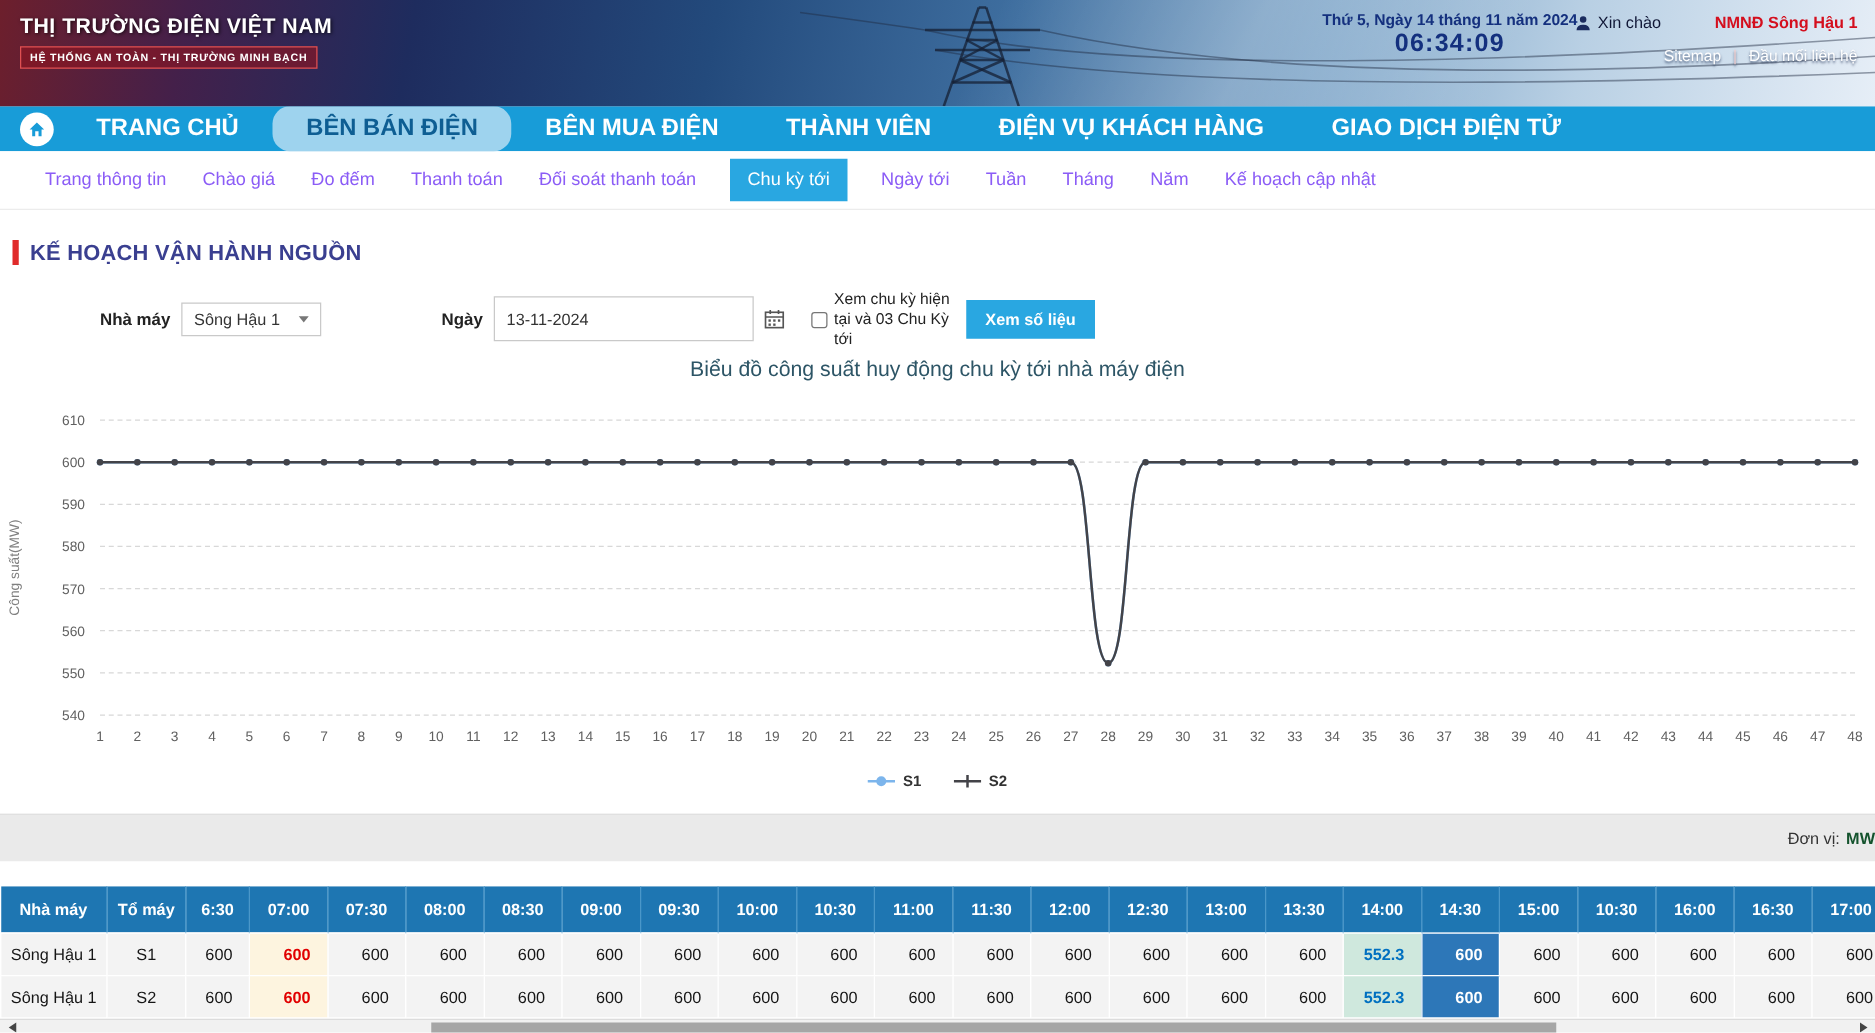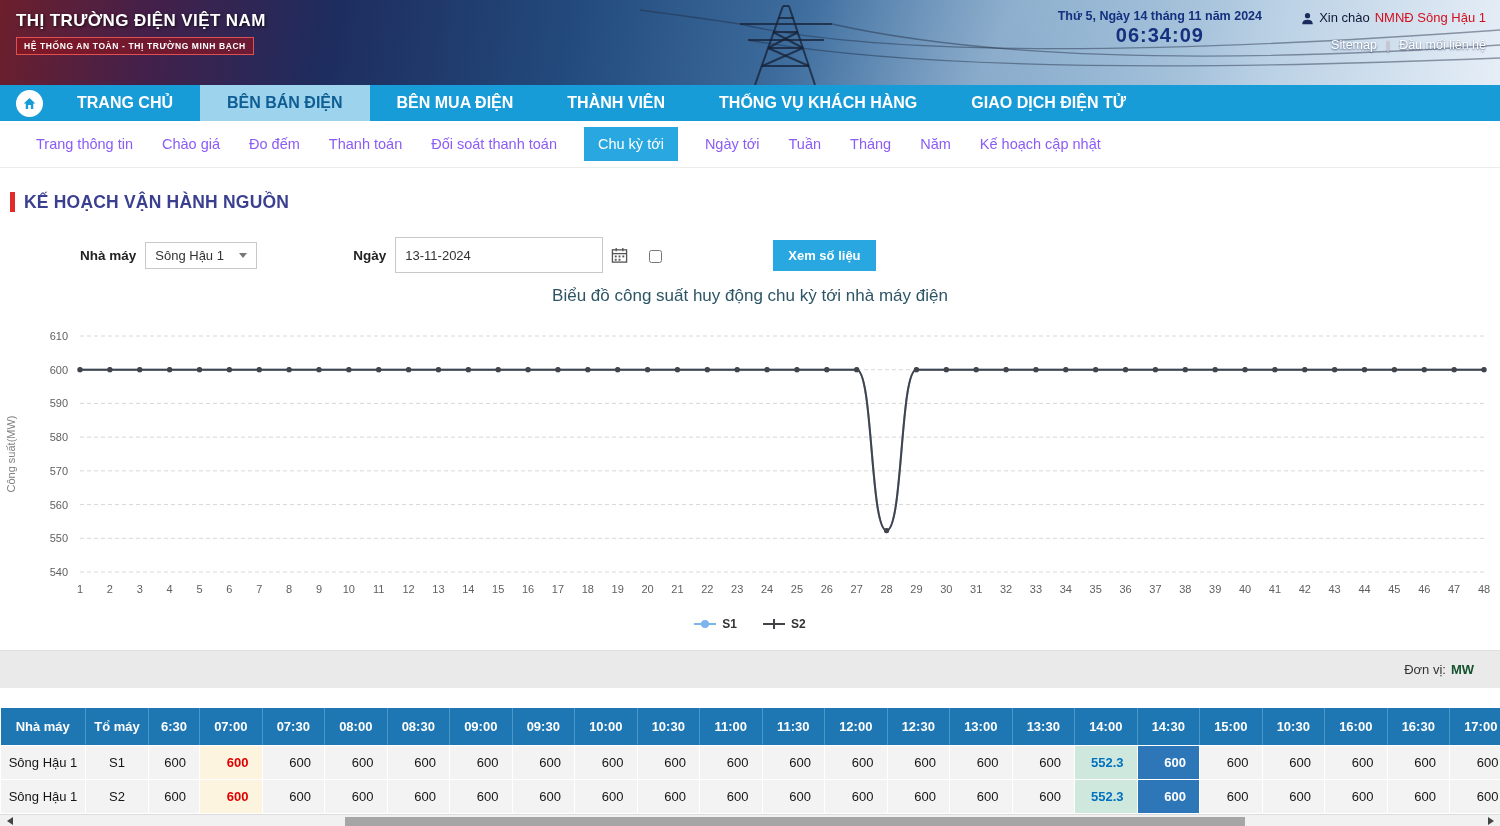--- a/index.html
+++ b/index.html
@@ -17,33 +17,33 @@
   .logo-title { color:#fff; font-size:17px; font-weight:bold; letter-spacing:.4px;
     text-shadow:1px 1px 3px rgba(0,0,0,.7); }
   .logo-sub { display:inline-block; margin-top:6px; color:#fff; font-size:8.5px; font-weight:bold;
     letter-spacing:.6px; padding:3px 7px; background:rgba(140,22,34,.65);
     border:1px solid rgba(240,90,90,.85); }
   .date-clock { position:absolute; right:238px; top:9px; text-align:center; z-index:2; }
   .date-text { color:#14307e; font-size:12.5px; font-weight:bold; }
   .clock { color:#14307e; font-size:20px; font-weight:bold; letter-spacing:1px; margin-top:1px; }
   .user-block { position:absolute; right:14px; top:10px; text-align:right; z-index:2; }
   .greeting { font-size:13px; color:#101736; display:flex; align-items:flex-end; gap:5px; justify-content:flex-end; }
-  .user-name { color:#d40f1e; font-weight:normal; }
+  .user-name { color:#d40f1e; font-weight:bold;margin-left:38px; }
   .links { margin-top:13px; font-size:12.5px; color:#fff; text-shadow:0 1px 2px rgba(0,20,60,.65); }
   .links a { color:#fff; text-decoration:none; cursor:pointer; }
   .links .sep { margin:0 6px; color:#f0d0d0; }
 
   
   .main-nav { height:36px; background:#189cd8; display:flex; align-items:stretch; padding-left:8px; }
   .home-btn { width:42px; display:flex; align-items:center; justify-content:center; cursor:pointer; }
   .home-circle { width:27px; height:27px; border-radius:50%; background:#fff; display:flex;
     align-items:center; justify-content:center; }
-  .nav-item { display:flex; align-items:center; padding:0 27px; color:#fff; font-size:16px;
+  .nav-item { display:flex; align-items:center; padding:0 27px; color:#fff; font-size:19px;
     font-weight:bold; cursor:pointer; white-space:nowrap; }
-  .nav-item.active { background:#9ed3ee; color:#0e5e93; }
+  .nav-item.active { background:#9ed3ee; color:#0e5e93;border-radius:14px; }
 
   
   .subnav { height:47px; background:#fff; display:flex; align-items:center; padding-left:34px;
     gap:25px; border-bottom:1px solid #ececec; }
   .subnav-item { font-size:14.5px; color:#8b5cf6; cursor:pointer; padding:9px 2px; white-space:nowrap; }
   .subnav-item.active { background:#29a7e1; color:#fff; padding:9px 14px; }
 
   
   .page-title-row { margin:22px 0 0 10px; display:flex; align-items:center; height:24px; }
   .red-bar { width:5px; height:20px; background:#e02b2b; margin-right:9px; }
@@ -71,21 +71,21 @@
   .chart-block { margin-top:14px; }
   .chart-title { text-align:center; font-size:17px; color:#2d5566; height:26px; }
   .legend { display:flex; justify-content:center; align-items:center; gap:26px; height:24px; }
   .legend-item { display:flex; align-items:center; gap:6px; font-size:12px; font-weight:bold;
     color:#333; cursor:pointer; }
   .tick { font-size:11px; fill:#606060; font-family:"Liberation Sans",sans-serif; }
   .axis-label { font-size:11px; fill:#808080; font-family:"Liberation Sans",sans-serif; }
 
   
   .unit-band { margin-top:14px; height:38px; background:#eaeaea; border-top:1px solid #e0e0e0;
-    display:flex; align-items:center; justify-content:flex-end; padding-right:26px; font-size:13px;
+    display:flex; align-items:center; justify-content:flex-end; padding-right:0; font-size:13px;
     color:#333; gap:5px; }
   .unit-band b { color:#14532d; }
 
   
   .table-wrap { margin-top:20px; width:1500px; overflow:hidden; }
   table { border-collapse:collapse; table-layout:fixed; width:1512px; }
   th { background:#1e76b2; color:#fff; font-size:13px; font-weight:bold; height:37px;
     border-right:1px solid #4a97c9; border-bottom:1px solid #fff; text-align:center; }
   td { background:#f3f3f3; color:#151515; font-size:13px; height:34px; border:1px solid #fff;
     text-align:right; padding-right:13px; }
@@ -169,21 +169,21 @@
       <svg width="15" height="15" viewBox="0 0 18 18">
         <path d="M2 9 L9 2.5 L16 9 L13.5 9 L13.5 15.5 L10.6 15.5 L10.6 10.8 L7.4 10.8 L7.4 15.5 L4.5 15.5 L4.5 9 Z" fill="#189cd8"></path>
       </svg>
     </span>
   </div>
   <div id="main-nav-items" style="display:flex; align-items:stretch;">
       <div class="nav-item">TRANG CHỦ</div>
       <div class="nav-item active">BÊN BÁN ĐIỆN</div>
       <div class="nav-item">BÊN MUA ĐIỆN</div>
       <div class="nav-item">THÀNH VIÊN</div>
-      <div class="nav-item">THỐNG VỤ KHÁCH HÀNG</div>
+      <div class="nav-item">ĐIỆN VỤ KHÁCH HÀNG</div>
       <div class="nav-item">GIAO DỊCH ĐIỆN TỬ</div>
     </div>
 </nav>
 
 <div class="subnav" id="subnav-items">
     <div class="subnav-item">Trang thông tin</div>
     <div class="subnav-item">Chào giá</div>
     <div class="subnav-item">Đo đếm</div>
     <div class="subnav-item">Thanh toán</div>
     <div class="subnav-item">Đối soát thanh toán</div>
@@ -218,20 +218,21 @@
       <rect x="4" y="9" width="2" height="2" fill="#555"></rect>
         <rect x="8" y="9" width="2" height="2" fill="#555"></rect>
       <rect x="12" y="9" width="2" height="2" fill="#555"></rect>
         <rect x="4" y="12.5" width="2" height="2" fill="#555"></rect>
       <rect x="8" y="12.5" width="2" height="2" fill="#555"></rect>
     </svg>
   </span>
 
   <label class="chk-group">
     <input type="checkbox" style="">
+    <span>Xem chu kỳ hiện tại và 03 Chu Kỳ tới</span>
   </label>
 
   <button class="view-btn">Xem số liệu</button>
 </div>
 
 <div class="chart-block">
   <div class="chart-title">Biểu đồ công suất huy động chu kỳ tới nhà máy điện</div>
   <svg id="chart-svg" width="1500" height="296" viewBox="0 0 1500 296">
       <line x1="80" y1="260" x2="1484" y2="260" stroke="#d8d8d8" stroke-width="1" stroke-dasharray="4,3"></line>
       <text class="tick" x="68" y="264" text-anchor="end">540</text>

